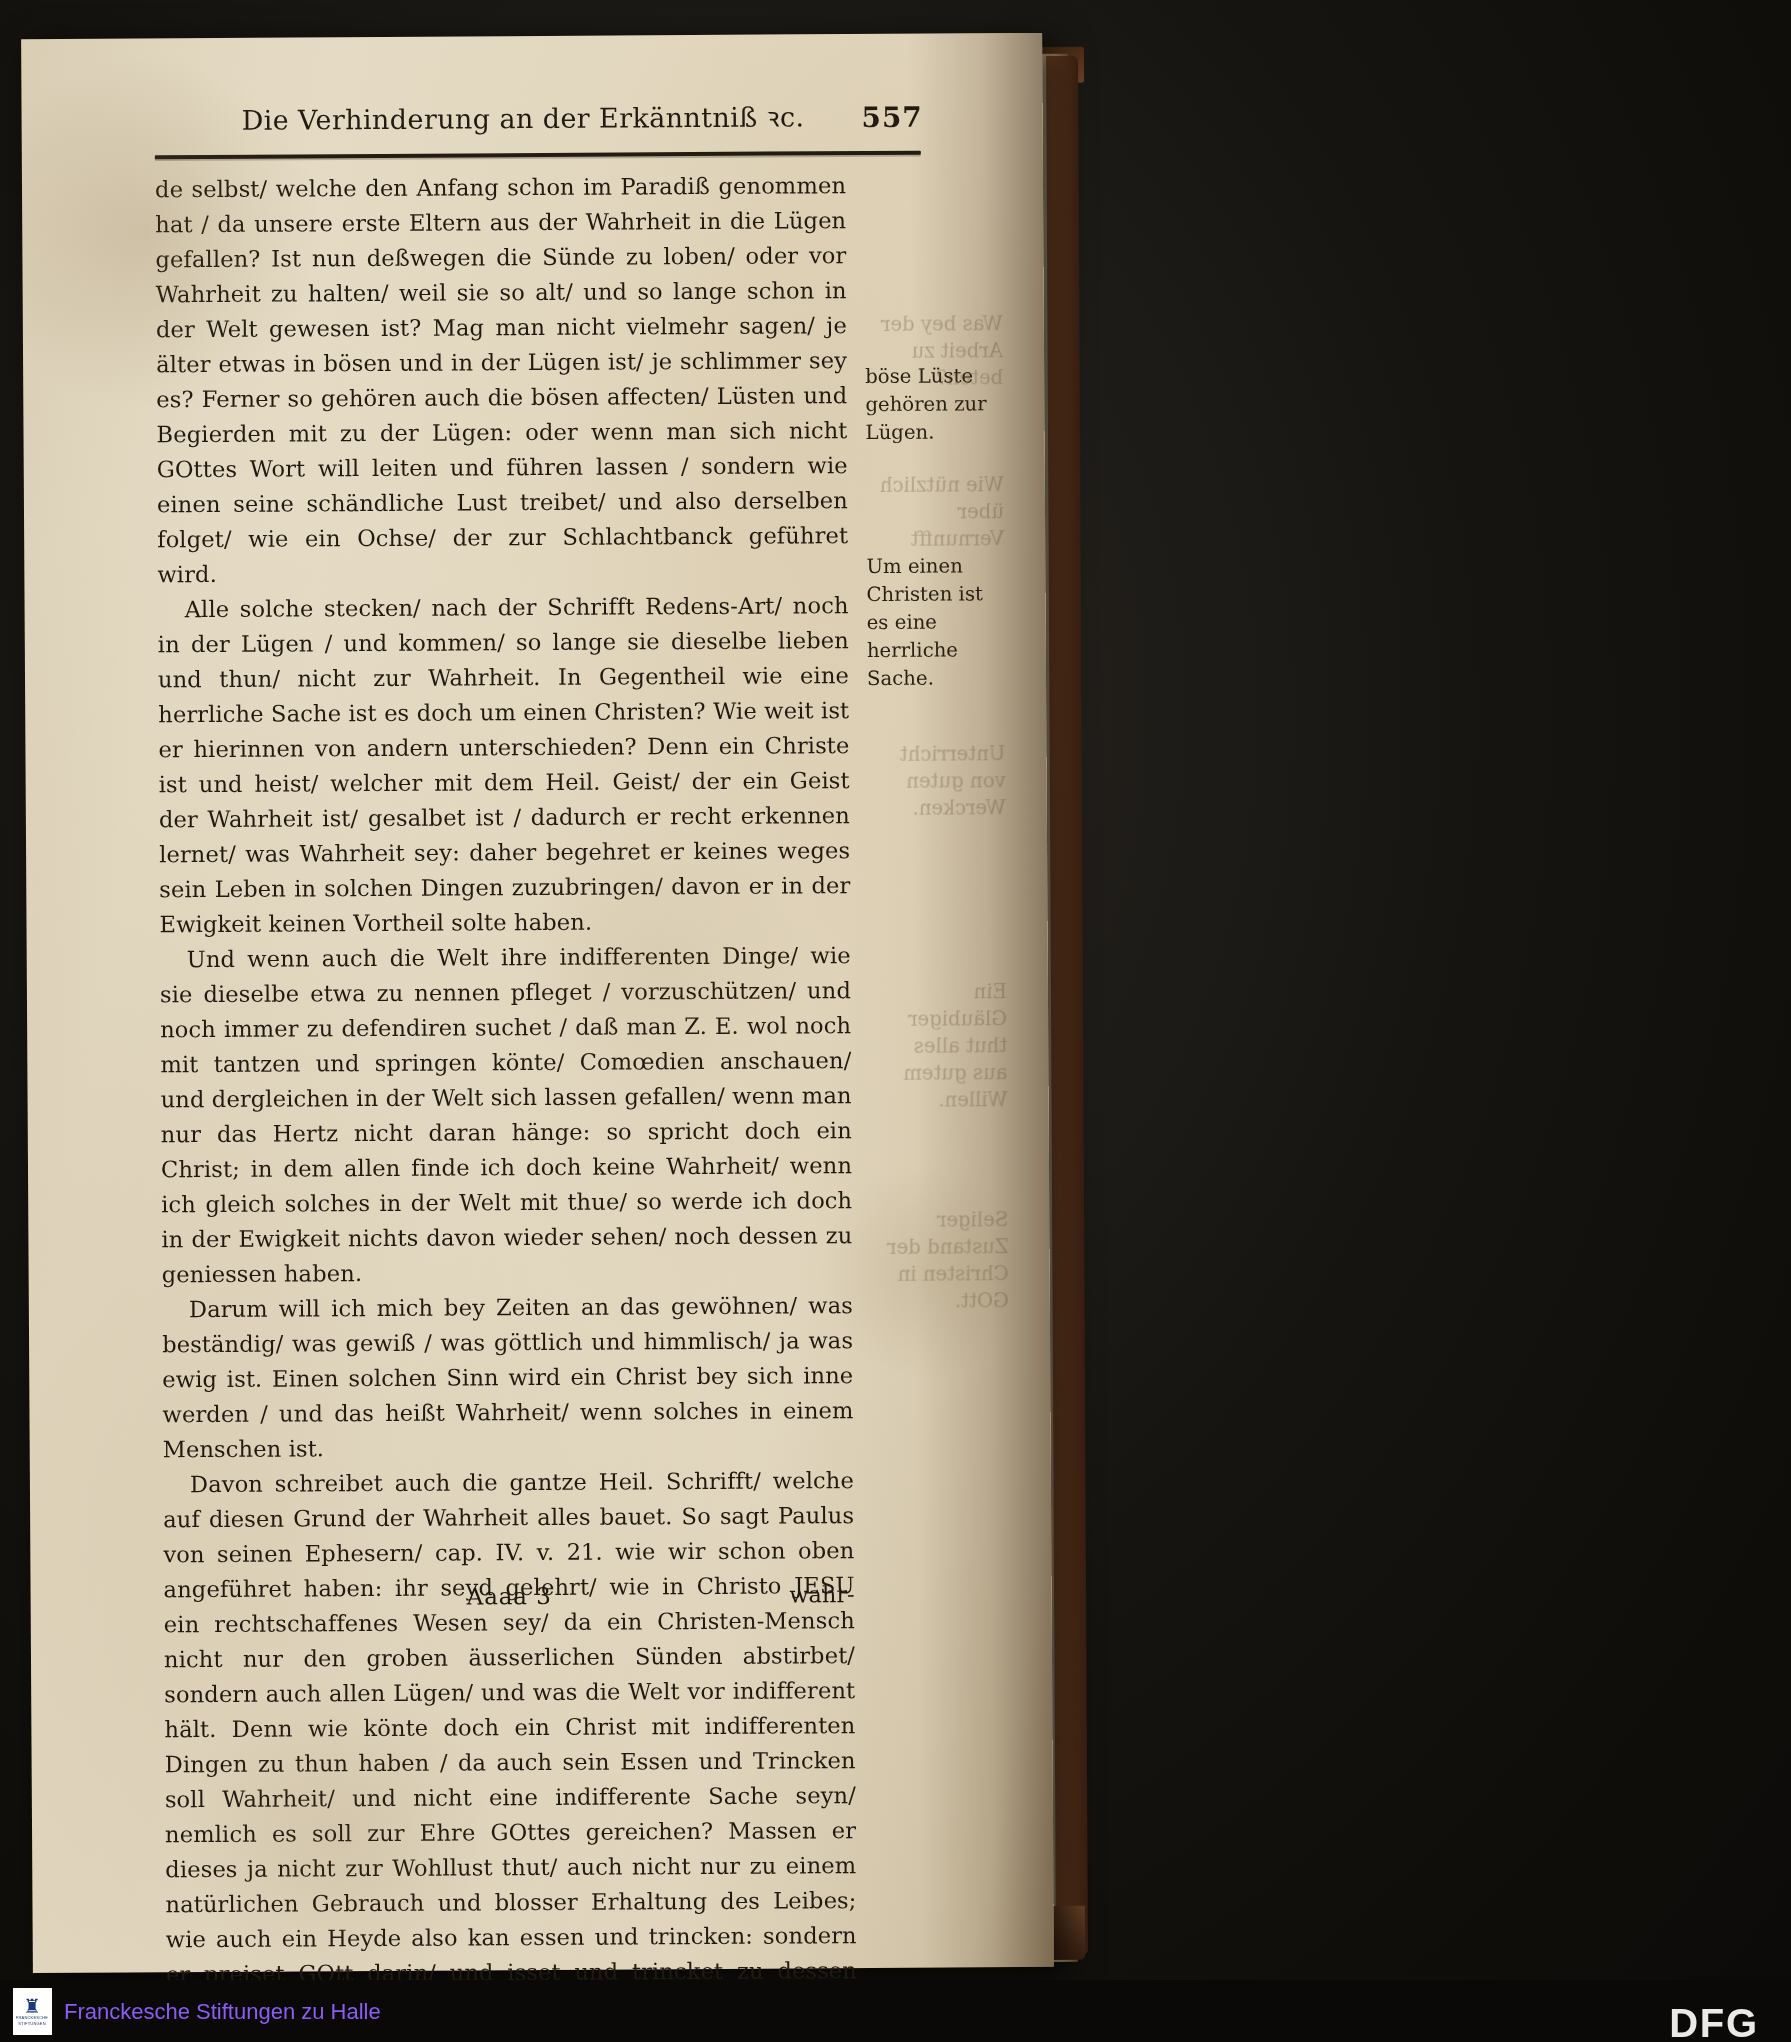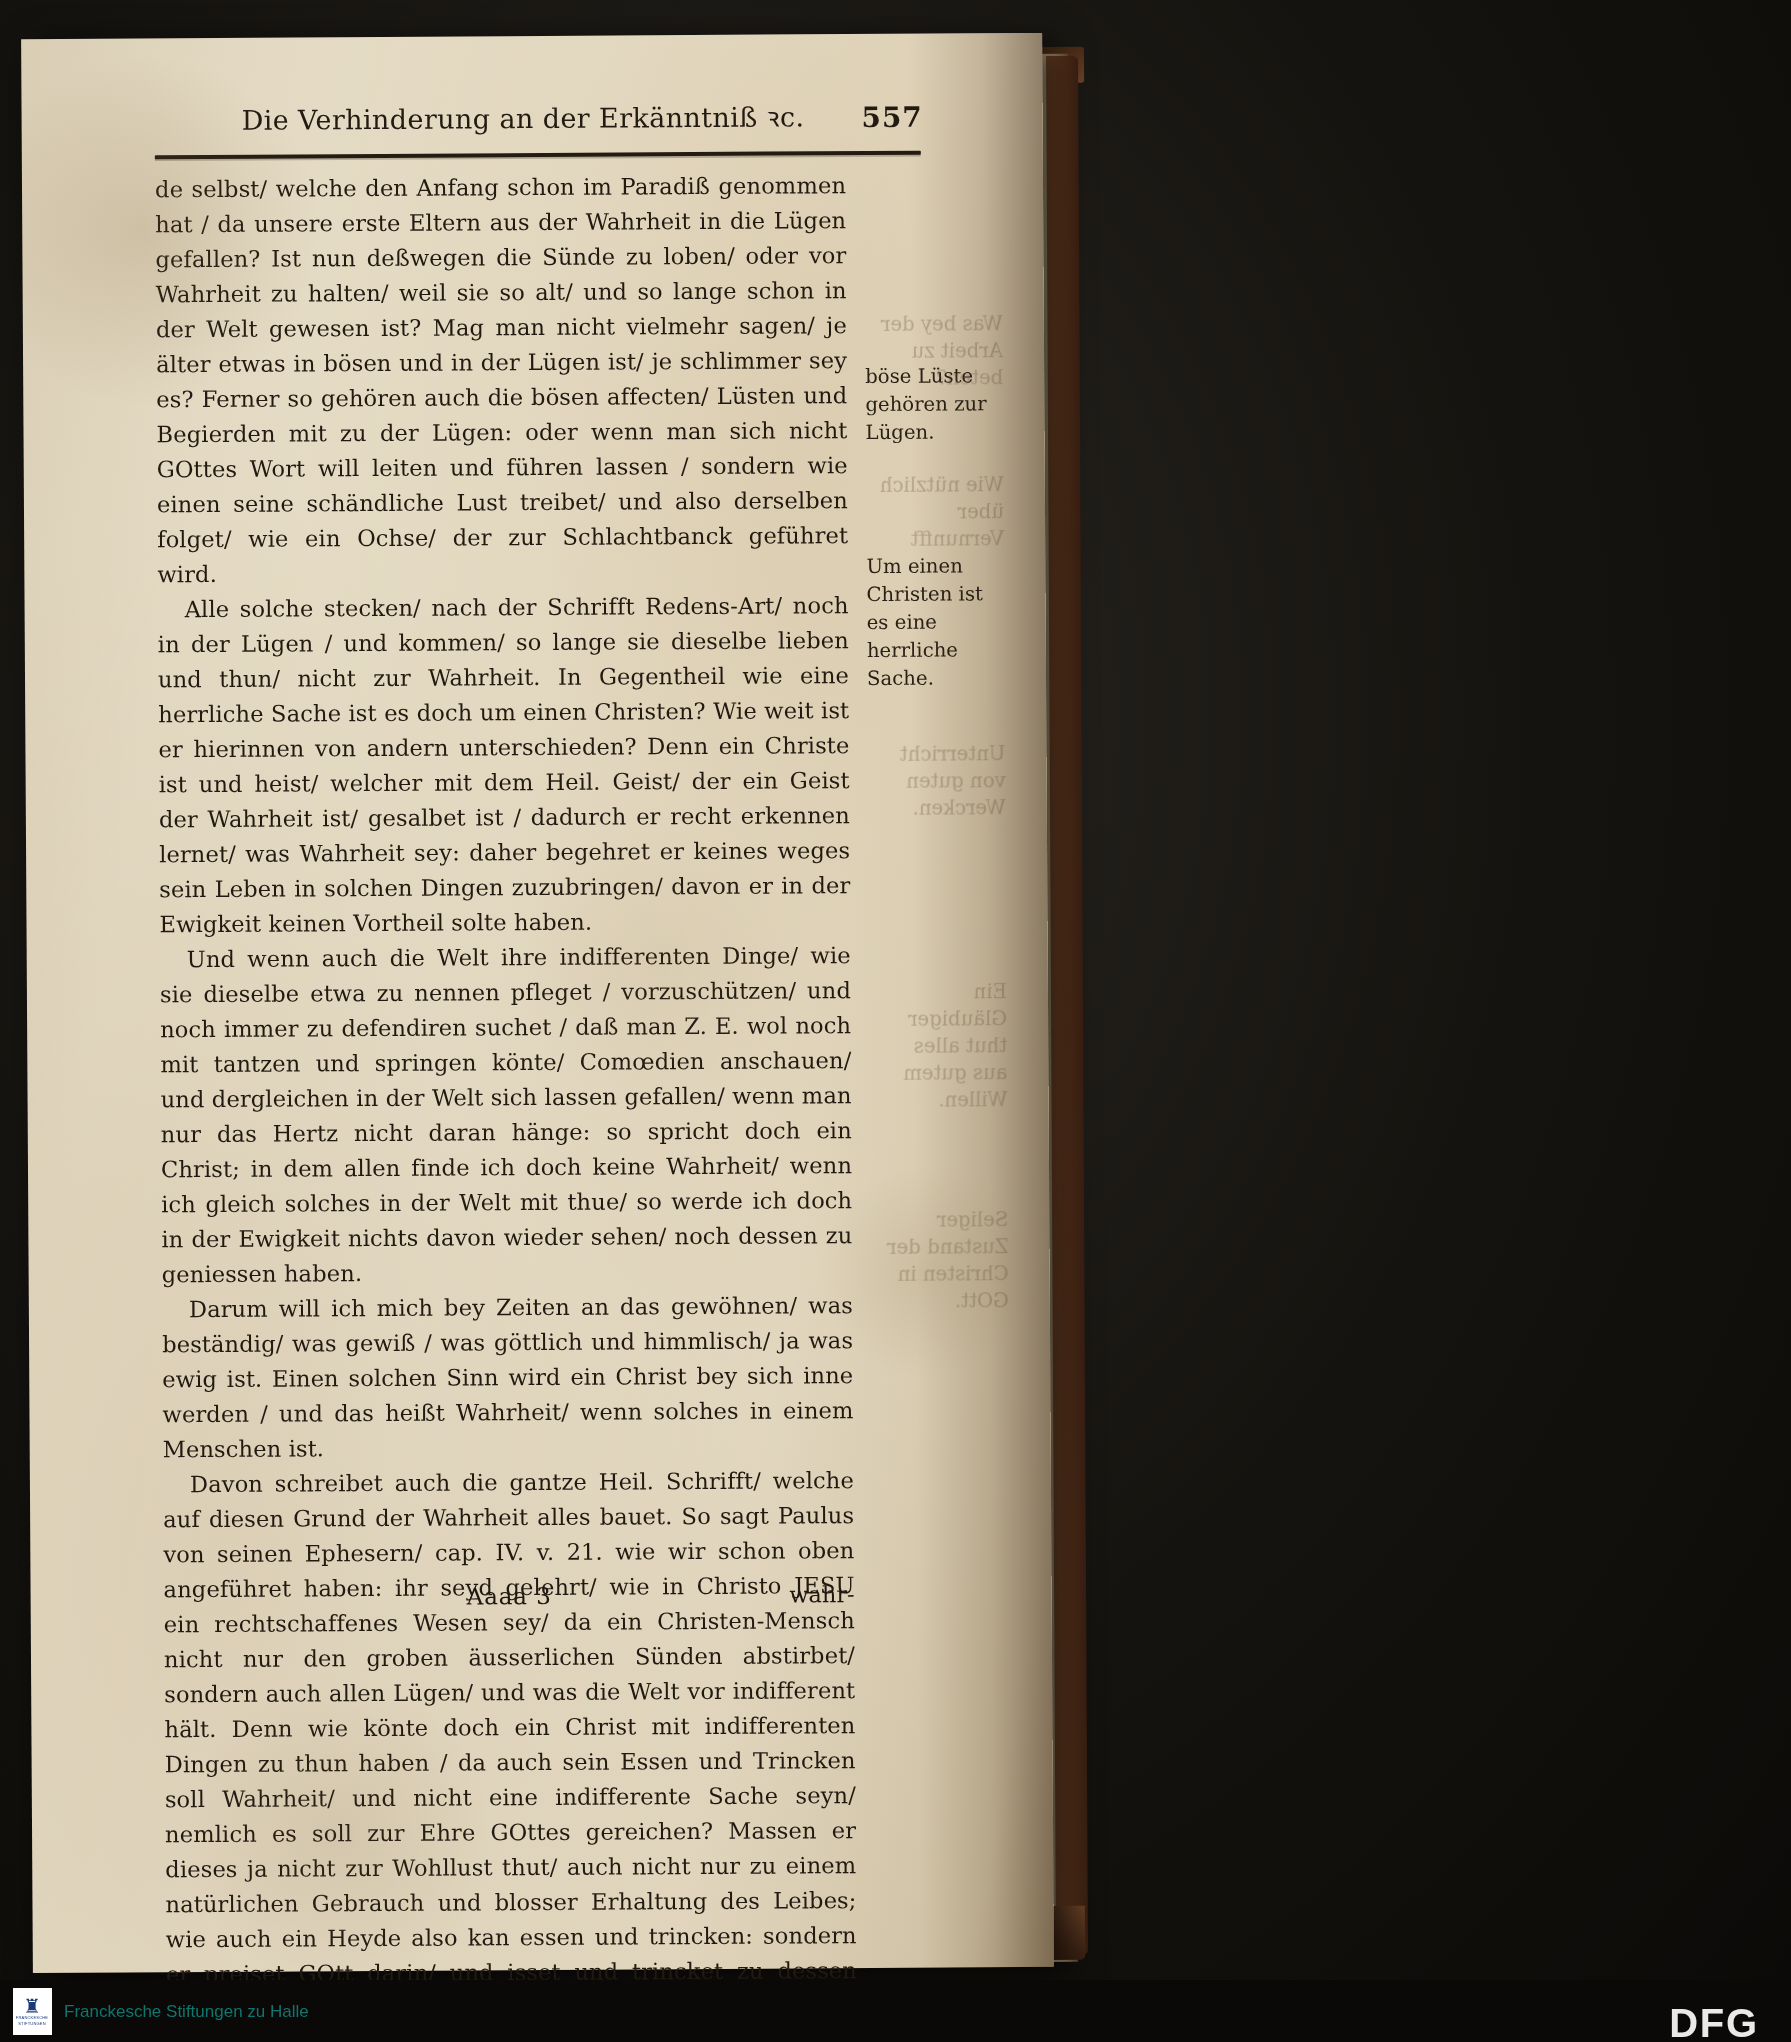--- a/index.html
+++ b/index.html
@@ -250,22 +250,22 @@
     color: #1a3a7a;
   }
   .fs-logo .cap {
     font-size: 4px;
     line-height: 5.4px;
     color: #1a3a7a;
     letter-spacing: 0.2px;
     text-align: center;
   }
   .footer-text {
-    color: #0f766e;
-    font-size: 17px;
+    color: #8b5cf6;
+    font-size: 22px;
     font-family: "Liberation Sans", sans-serif;
   }
   .dfg-logo {
     padding-right: 32px;
     color: #e9e9e9;
     font-family: "Liberation Sans", sans-serif;
     font-size: 40px;
     font-weight: bold;
     letter-spacing: 1.8px;
     margin-top: 24px;

